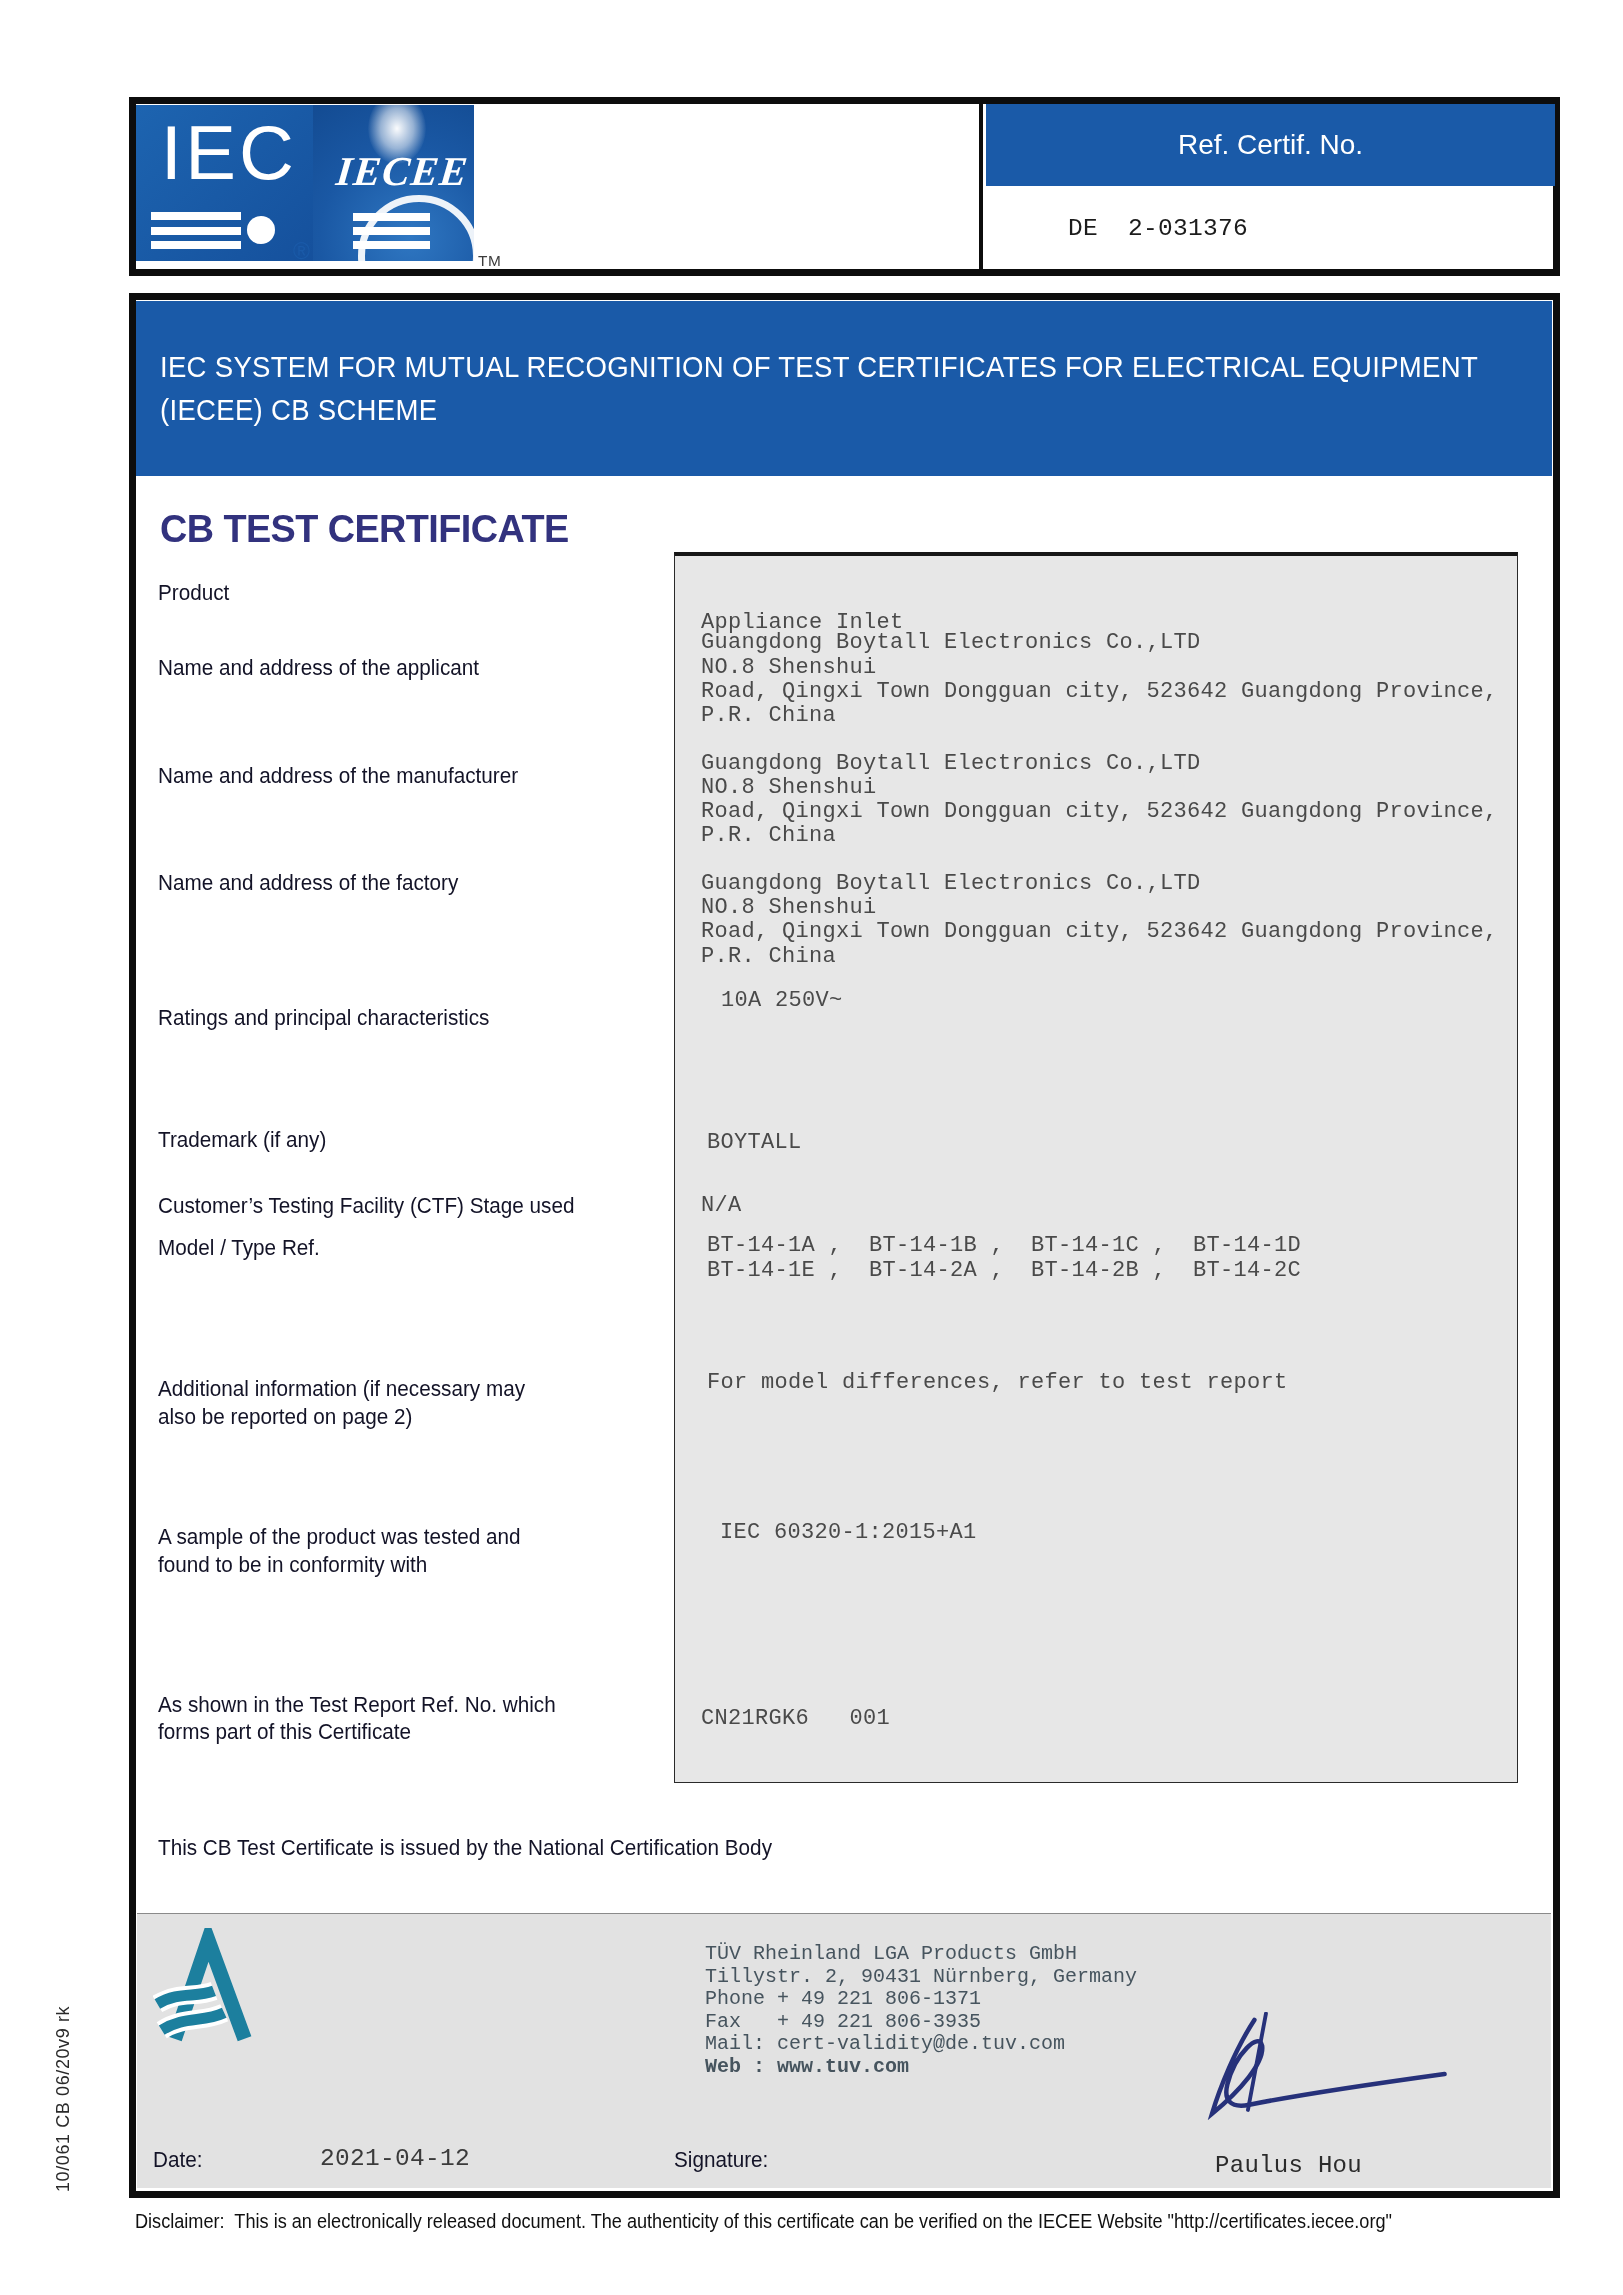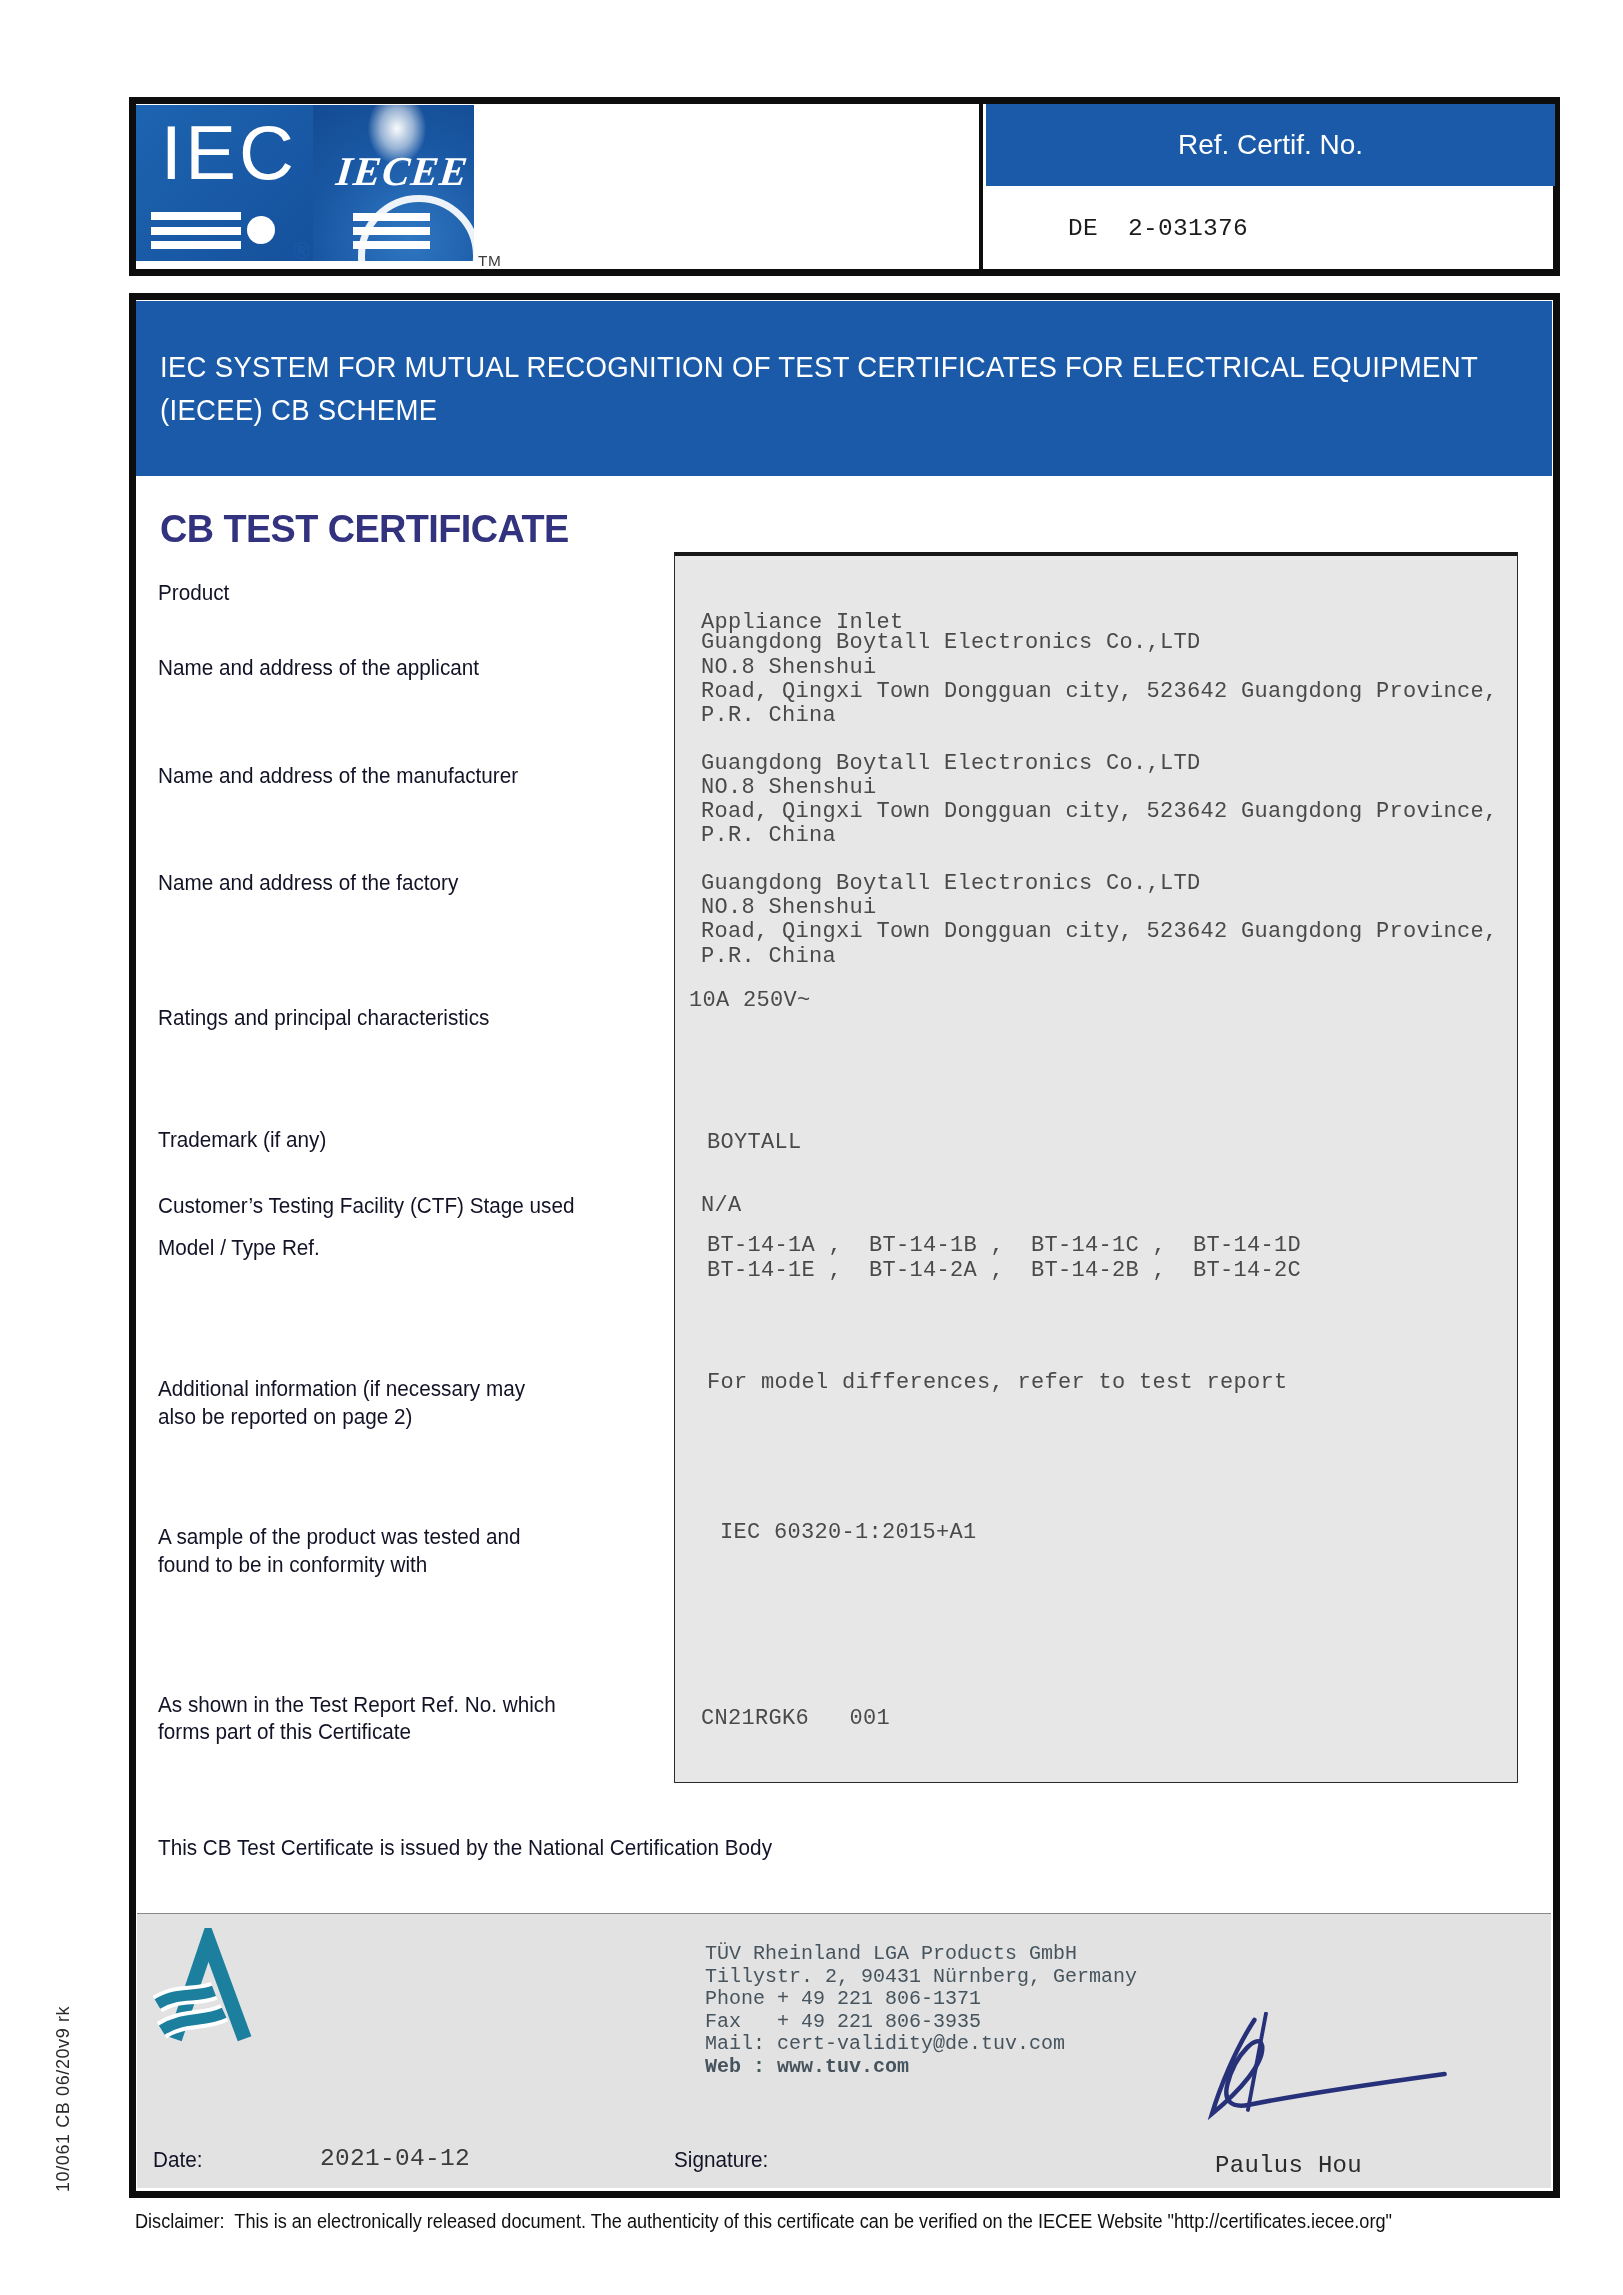--- a/index.html
+++ b/index.html
@@ -144,21 +144,21 @@
   <div class="val" style="left:701px; top:752px;">Guangdong Boytall Electronics Co.,LTD</div>
   <div class="val" style="left:701px; top:776px;">NO.8 Shenshui</div>
   <div class="val" style="left:701px; top:800px;">Road, Qingxi Town Dongguan city, 523642 Guangdong Province,</div>
   <div class="val" style="left:701px; top:824px;">P.R. China</div>
 
   <div class="val" style="left:701px; top:872px;">Guangdong Boytall Electronics Co.,LTD</div>
   <div class="val" style="left:701px; top:896px;">NO.8 Shenshui</div>
   <div class="val" style="left:701px; top:920px;">Road, Qingxi Town Dongguan city, 523642 Guangdong Province,</div>
   <div class="val" style="left:701px; top:945px;">P.R. China</div>
 
-  <div class="val" style="left:689px; top:989px;">10A 250V~</div>
+  <div class="val" style="left:721px; top:989px;">10A 250V~</div>
   <div class="val" style="left:707px; top:1131px;">BOYTALL</div>
   <div class="val" style="left:701px; top:1194px;">N/A</div>
   <div class="val" style="left:707px; top:1234px;">BT-14-1A ,  BT-14-1B ,  BT-14-1C ,  BT-14-1D</div>
   <div class="val" style="left:707px; top:1259px;">BT-14-1E ,  BT-14-2A ,  BT-14-2B ,  BT-14-2C</div>
   <div class="val" style="left:707px; top:1371px;">For model differences, refer to test report</div>
   <div class="val" style="left:701px; top:1521px;margin-left:19px;">IEC 60320-1:2015+A1</div>
   <div class="val" style="left:701px; top:1707px;">CN21RGK6   001</div>
 
   <div class="lbl" style="left:158px; top:1836px;">This CB Test Certificate is issued by the National Certification Body</div>
 

